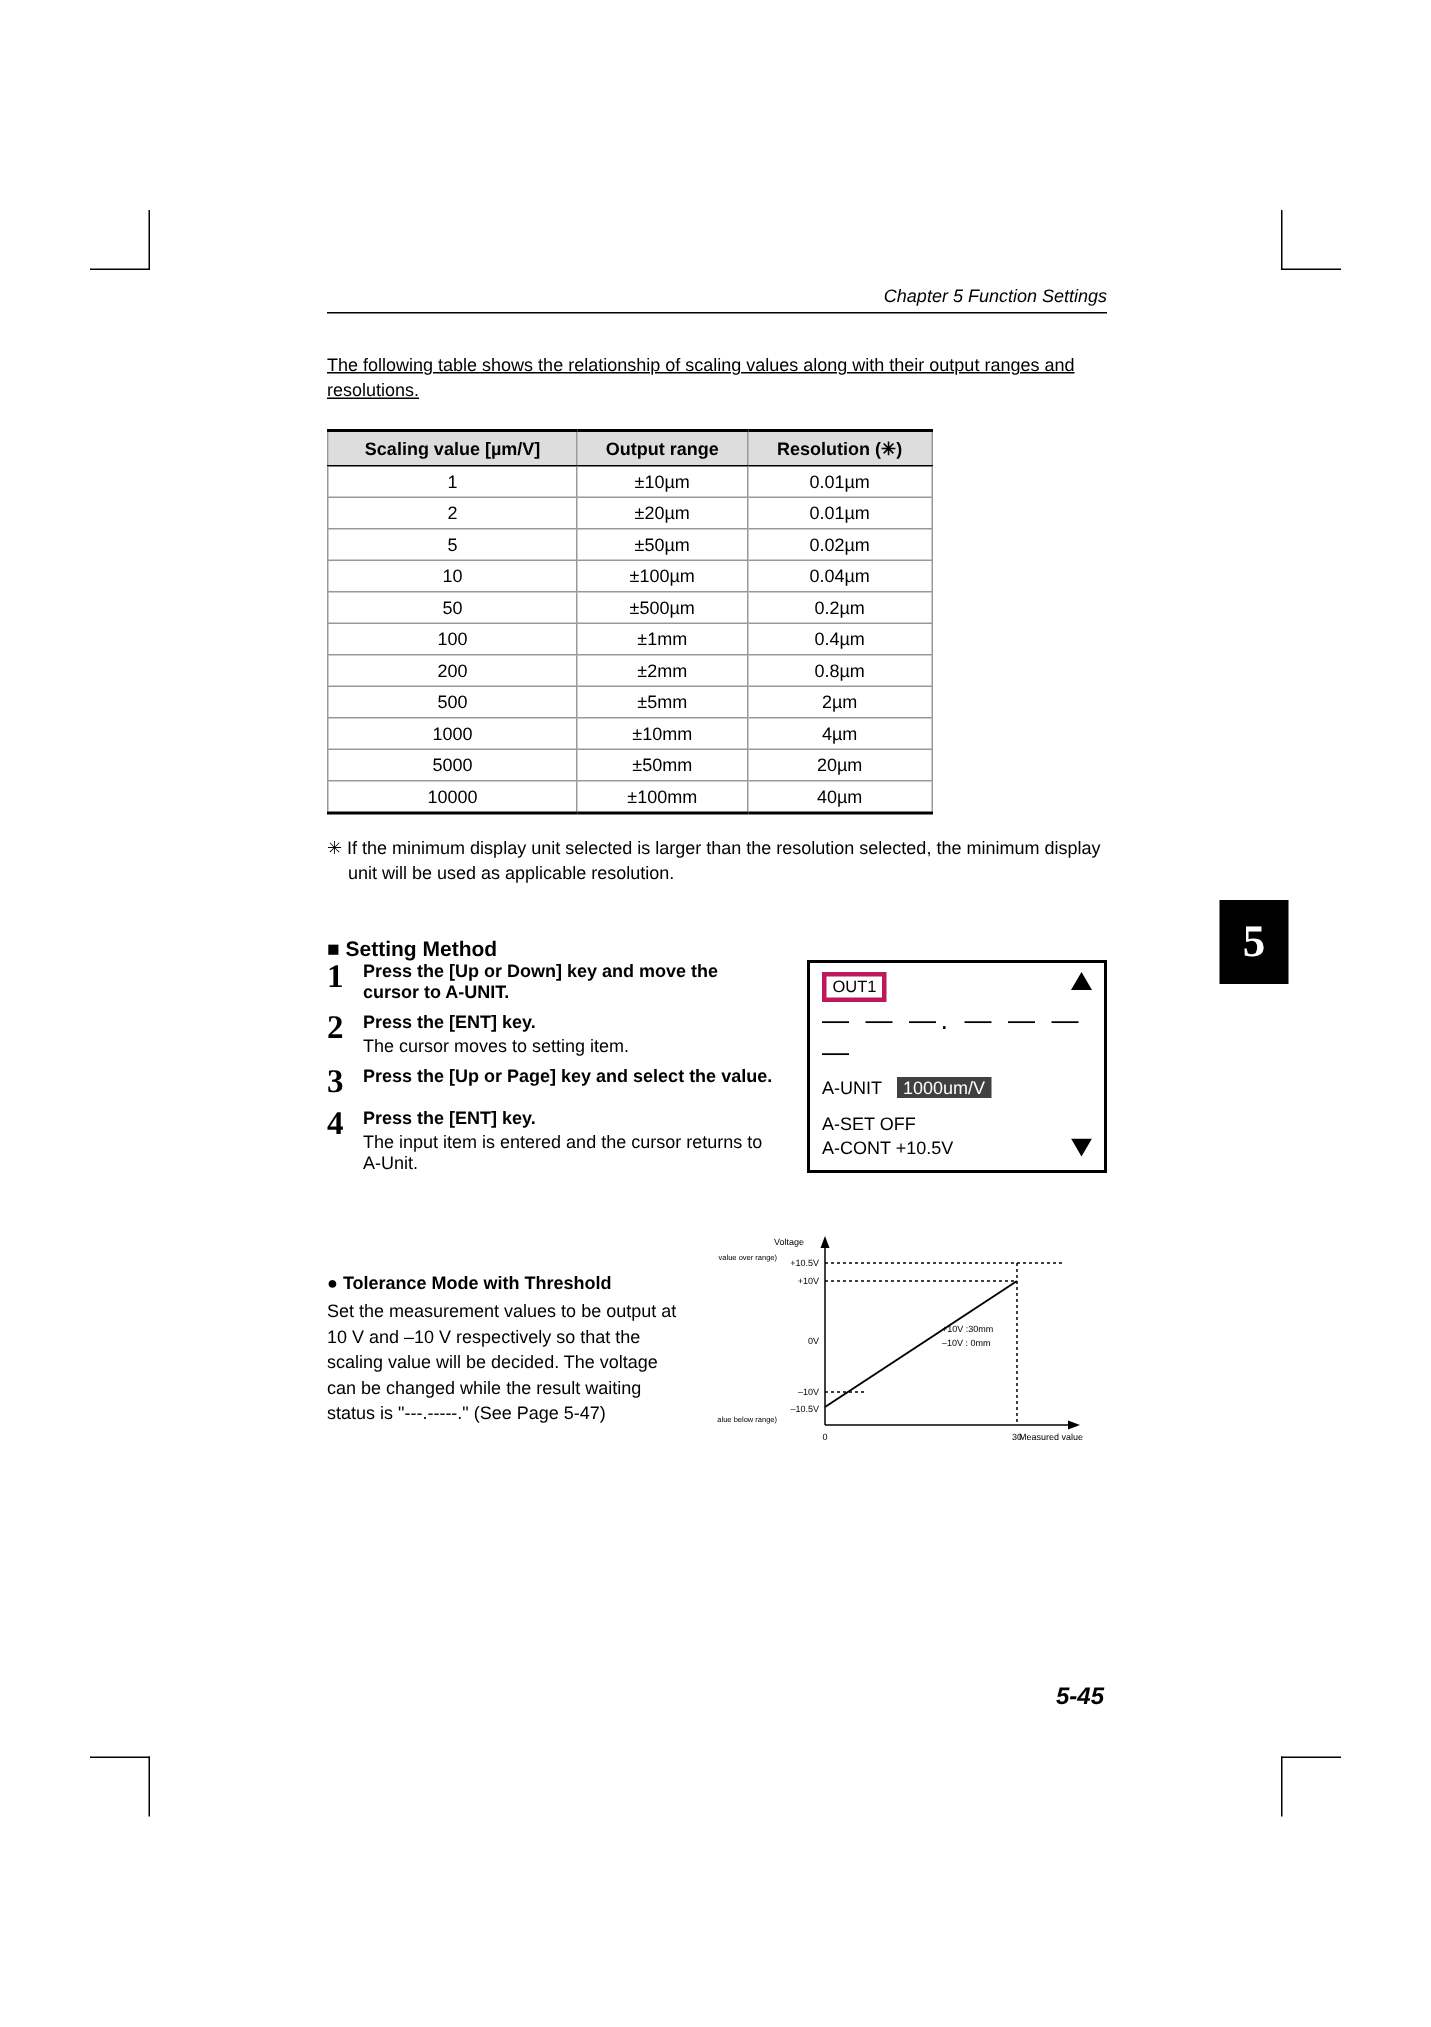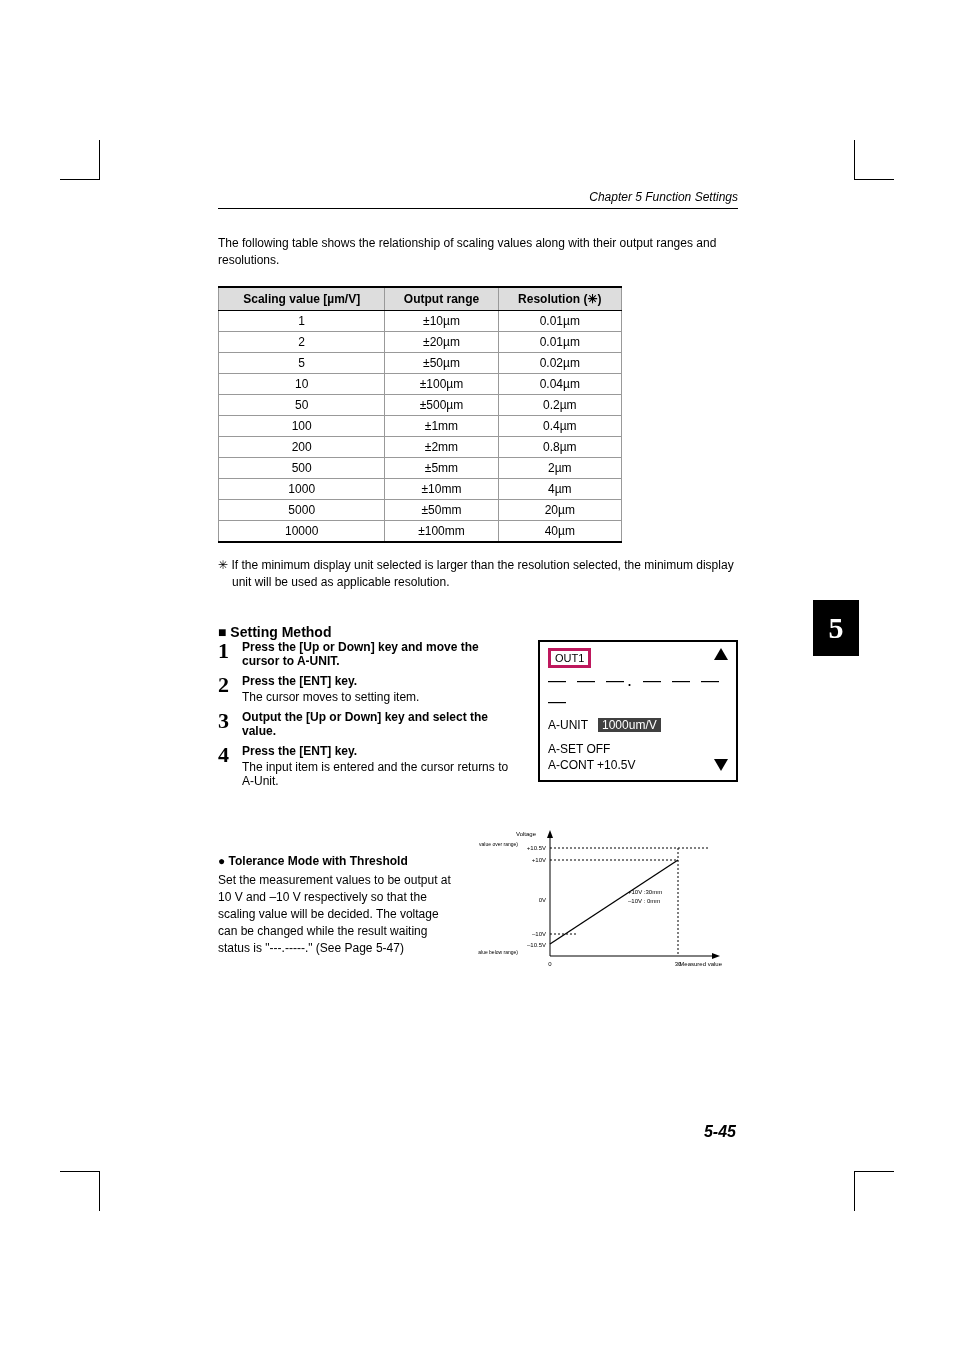--- a/index.html
+++ b/index.html
@@ -19,21 +19,21 @@
   .crop-bl { bottom: 140px; left: 60px; border-right: 1px solid #000; border-top: 1px solid #000; }
   .crop-br { bottom: 140px; right: 60px; border-left: 1px solid #000; border-top: 1px solid #000; }
   .page {
     position: absolute;
     left: 218px; top: 190px; width: 520px;
   }
   .chapter-hdr {
     font-style: italic; font-size: 12px; text-align: right;
     border-bottom: 1px solid #000; padding-bottom: 4px; margin-bottom: 26px;
   }
-  .intro { font-size: 12px; line-height: 1.45; margin-bottom: 16px; }
+  .intro { font-size: 12px; line-height: 1.45; margin-bottom: 16px; text-decoration: underline; }
   table.scaling {
     border-collapse: collapse; width: 404px; font-size: 12px;
   }
   table.scaling th {
     background: #ddd; border-top: 2px solid #000; border-bottom: 1px solid #000;
     border-left: 1px solid #999; border-right: 1px solid #999;
     padding: 4px 6px; font-weight: bold; text-align: center;
   }
   table.scaling td {
     border-bottom: 1px solid #999; border-left: 1px solid #999; border-right: 1px solid #999;
@@ -171,21 +171,21 @@
       <div class="step">
         <div class="step-num">2</div>
         <div class="step-body">
           <div class="step-title">Press the [ENT] key.</div>
           <div class="step-desc">The cursor moves to setting item.</div>
         </div>
       </div>
       <div class="step">
         <div class="step-num">3</div>
         <div class="step-body">
-          <div class="step-title">Output the [Up or Down] key and select the value.</div>
+          <div class="step-title">Press the [Up or Page] key and select the value.</div>
         </div>
       </div>
       <div class="step">
         <div class="step-num">4</div>
         <div class="step-body">
           <div class="step-title">Press the [ENT] key.</div>
           <div class="step-desc">The input item is entered and the cursor returns to A-Unit.</div>
         </div>
       </div>
     </div>

